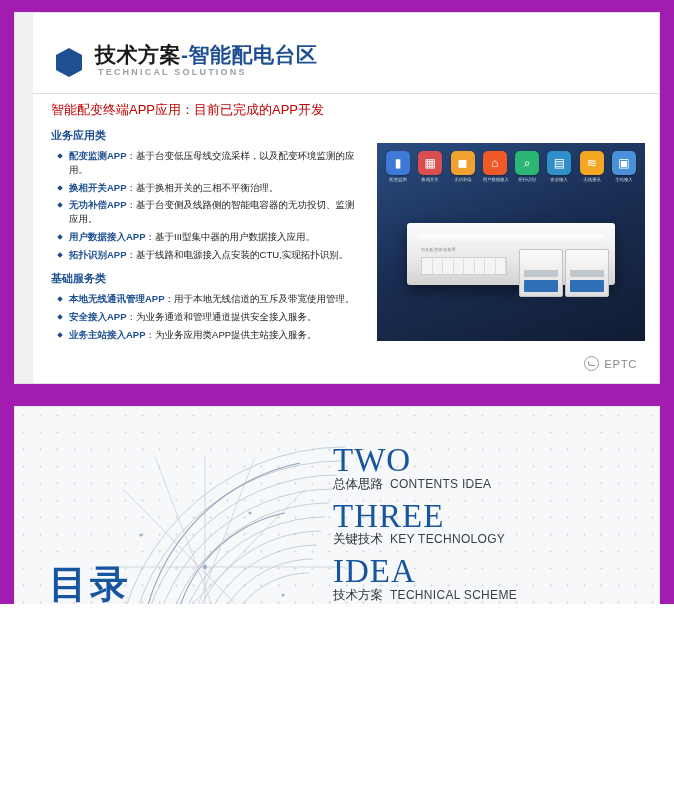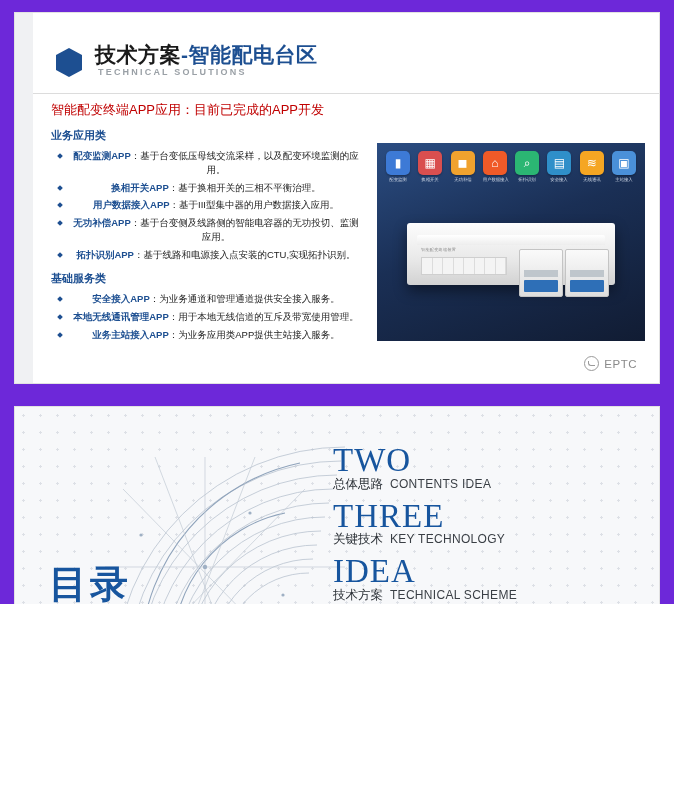--- a/index.html
+++ b/index.html
@@ -5,21 +5,21 @@
   html, body {
     margin: 0;
     padding: 0;
     background: #ffffff;
     font-family: "Liberation Sans", sans-serif;
   }
   #page {
     position: relative;
     width: 674px;
     height: 604px;
-    background: #6d28d9;
+    background: #a21caf;
     overflow: hidden;
   }
 
   
   .slide1 {
     position: absolute;
     left: 14px;
     top: 12px;
     width: 646px;
     height: 372px;
@@ -86,21 +86,20 @@
     font-size: 11px;
     font-weight: bold;
     color: #1d4f91;
     margin: 0 0 6px 0;
   }
   .s1-sect2 { margin-top: 10px; }
   .s1-list {
     list-style: none;
     margin: 0 0 0 6px;
     padding: 0;
-    text-align: center;
   }
   .s1-list li {
     position: relative;
     padding-left: 12px;
     margin-bottom: 4px;
     font-size: 9.5px;
     line-height: 1.45;
     color: #222222;
   }
   .s1-list li::before {
@@ -334,29 +333,29 @@
     </div>
     <div class="s1-rule"></div>
 
     <div class="s1-redhead">智能配变终端APP应用：目前已完成的APP开发</div>
 
     <div class="s1-body">
       <div class="s1-sect">业务应用类</div>
       <ul class="s1-list">
         <li><b>配变监测APP</b><span>：基于台变低压母线交流采样，以及配变环境监测的应用。</span></li>
         <li><b>换相开关APP</b><span>：基于换相开关的三相不平衡治理。</span></li>
+        <li><b>无功补偿APP</b><span>：基于台变侧及线路侧的智能电容器的无功投切、监测应用。</span></li>
         <li><b>用户数据接入APP</b><span>：基于III型集中器的用户数据接入应用。</span></li>
-        <li><b>无功补偿APP</b><span>：基于台变侧及线路侧的智能电容器的无功投切、监测应用。</span></li>
         <li><b>拓扑识别APP</b><span>：基于线路和电源接入点安装的CTU,实现拓扑识别。</span></li>
       </ul>
 
       <div class="s1-sect s1-sect2">基础服务类</div>
       <ul class="s1-list">
+        <li><b>本地无线通讯管理APP</b><span>：用于本地无线信道的互斥及带宽使用管理。</span></li>
         <li><b>安全接入APP</b><span>：为业务通道和管理通道提供安全接入服务。</span></li>
-        <li><b>本地无线通讯管理APP</b><span>：用于本地无线信道的互斥及带宽使用管理。</span></li>
         <li><b>业务主站接入APP</b><span>：为业务应用类APP提供主站接入服务。</span></li>
       </ul>
     </div>
 
     <div class="s1-img">
       <div class="s1-icons">
         <div class="s1-icon">
           <div class="box" style="background:#3d7ad6">▮</div>
           <div class="cap">配变监测</div>
         </div>

